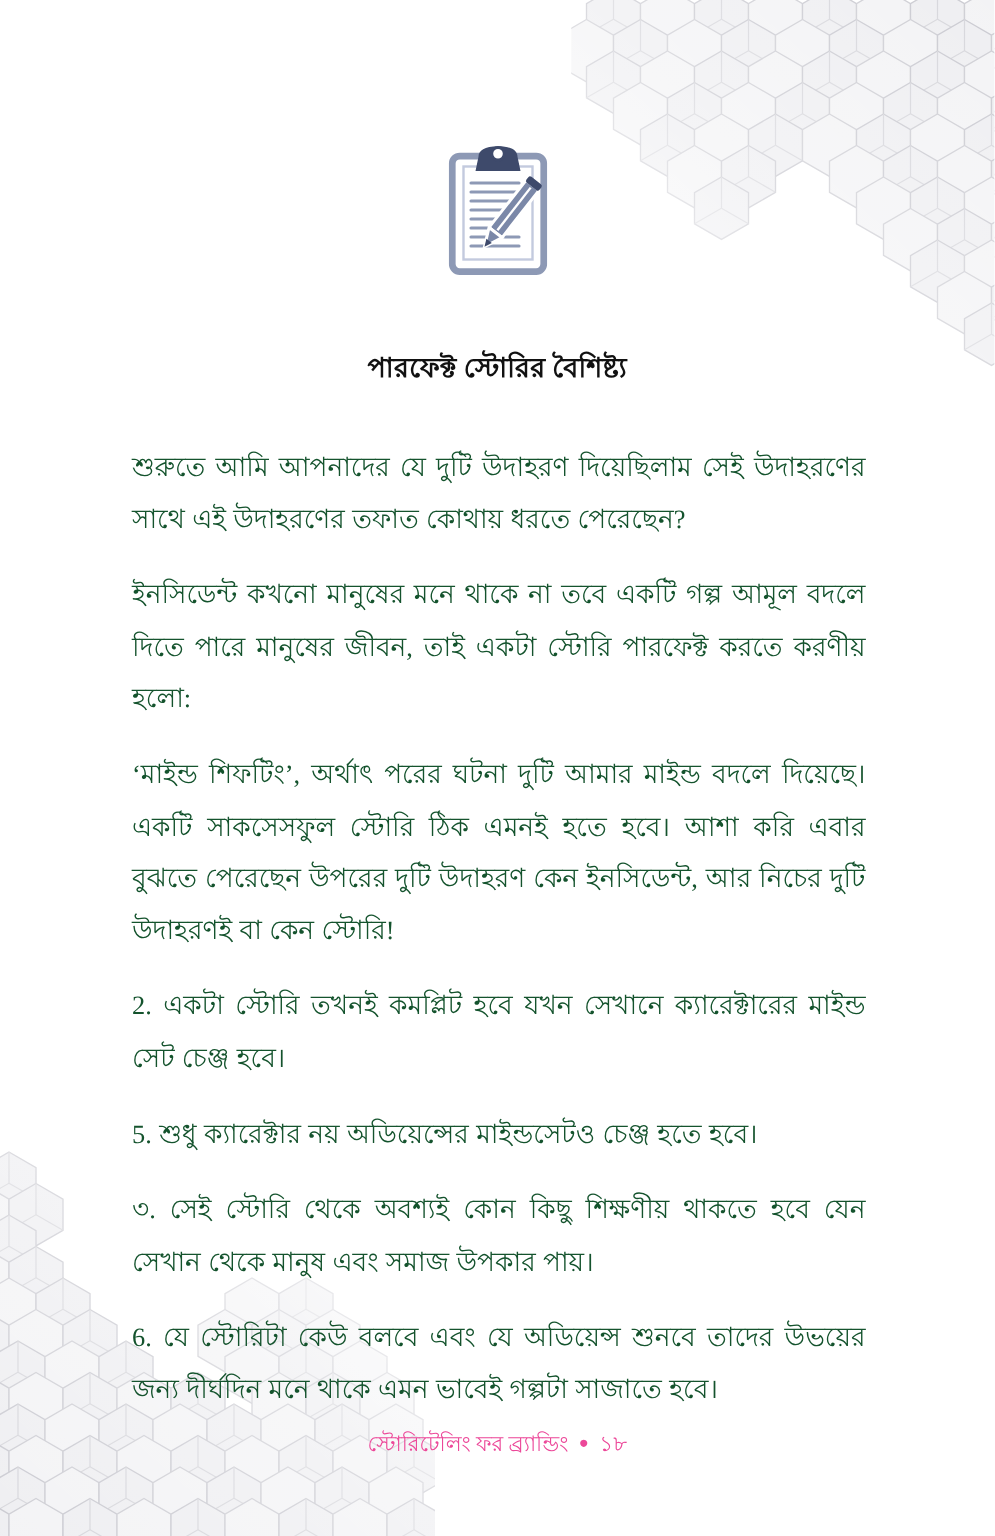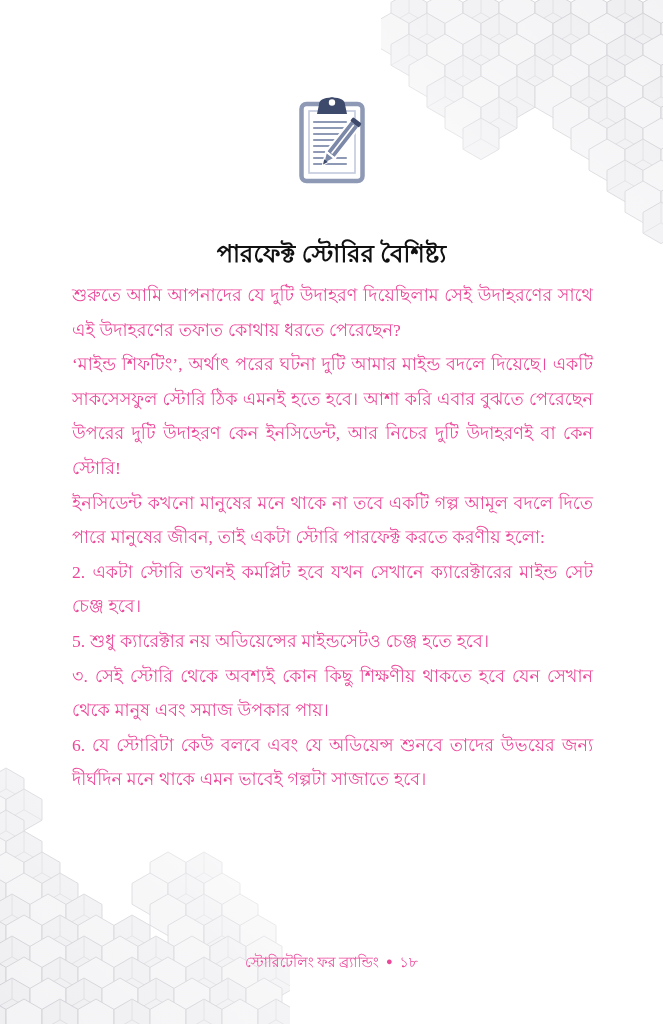--- a/index.html
+++ b/index.html
@@ -60,40 +60,40 @@
   }
   .clipboard-icon svg { display: block; width: 100%; height: 100%; }
 
   
   .heading {
     position: absolute;
     top: 219px;
     left: 0;
     width: 663px;
     text-align: center;
-    font-size: 24px;
+    font-size: 18px;
     font-weight: bold;
     color: #111111;
     letter-spacing: 0.2px;
     z-index: 2;
   }
 
   
   .content {
     position: absolute;
     top: 278px;
     left: 72px;
     width: 521px;
     z-index: 2;
   }
   .para {
-    margin: 0;
+    margin: 16px;
     font-size: 17.6px;
     line-height: 34.6px;
-    color: #ec4899;
+    color: #14532d;
     text-align: justify;
     text-justify: inter-word;
     word-spacing: 0.5px;
   }
   .para.last-line-left { text-align-last: left; }
   .para.no-justify { text-align: left; }
 
   
   .footer {
     position: absolute;
@@ -340,22 +340,22 @@
           <rect x="34.5" y="18" width="11" height="5" rx="1.5" fill="#3e4a6b"></rect>
         </g>
       </svg>
     </span>
   </div>
 
   <h1 class="heading">পারফেক্ট স্টোরির বৈশিষ্ট্য</h1>
 
   <div class="content">
     <p class="para last-line-left">শুরুতে আমি আপনাদের যে দুটি উদাহরণ দিয়েছিলাম সেই উদাহরণের সাথে এই উদাহরণের তফাত কোথায় ধরতে পেরেছেন?</p>
+    <p class="para last-line-left">ইনসিডেন্ট কখনো মানুষের মনে থাকে না তবে একটি গল্প আমূল বদলে দিতে পারে মানুষের জীবন, তাই একটা স্টোরি পারফেক্ট করতে করণীয় হলো:</p>
     <p class="para last-line-left">‘মাইন্ড শিফটিং’, অর্থাৎ পরের ঘটনা দুটি আমার মাইন্ড বদলে দিয়েছে। একটি সাকসেসফুল স্টোরি ঠিক এমনই হতে হবে। আশা করি এবার বুঝতে পেরেছেন উপরের দুটি উদাহরণ কেন ইনসিডেন্ট, আর নিচের দুটি উদাহরণই বা কেন স্টোরি!</p>
-    <p class="para last-line-left">ইনসিডেন্ট কখনো মানুষের মনে থাকে না তবে একটি গল্প আমূল বদলে দিতে পারে মানুষের জীবন, তাই একটা স্টোরি পারফেক্ট করতে করণীয় হলো:</p>
     <p class="para last-line-left">2. একটা স্টোরি তখনই কমপ্লিট হবে যখন সেখানে ক্যারেক্টারের মাইন্ড সেট চেঞ্জ হবে।</p>
     <p class="para no-justify">5. শুধু ক্যারেক্টার নয় অডিয়েন্সের মাইন্ডসেটও চেঞ্জ হতে হবে।</p>
     <p class="para last-line-left">৩. সেই স্টোরি থেকে অবশ্যই কোন কিছু শিক্ষণীয় থাকতে হবে যেন সেখান থেকে মানুষ এবং সমাজ উপকার পায়।</p>
     <p class="para last-line-left">6. যে স্টোরিটা কেউ বলবে এবং যে অডিয়েন্স শুনবে তাদের উভয়ের জন্য দীর্ঘদিন মনে থাকে এমন ভাবেই গল্পটা সাজাতে হবে।</p>
   </div>
 
   <div class="footer">
     <span>স্টোরিটেলিং ফর ব্র্যান্ডিং</span><span class="sep">●</span><span>১৮</span>
   </div>
 

